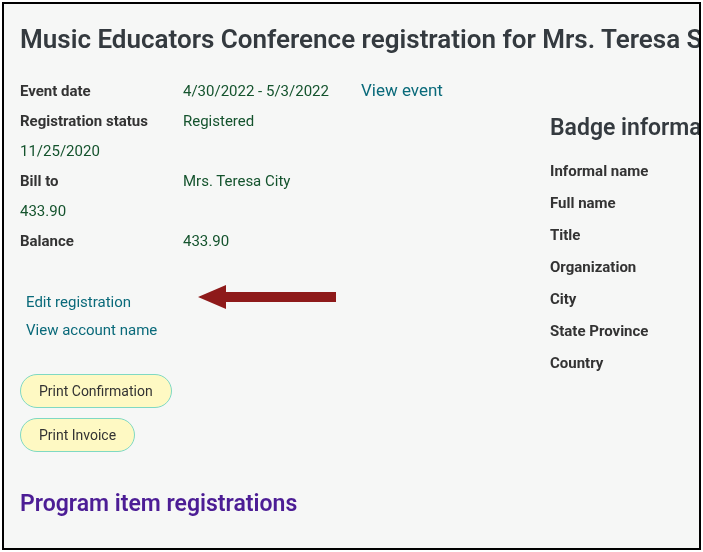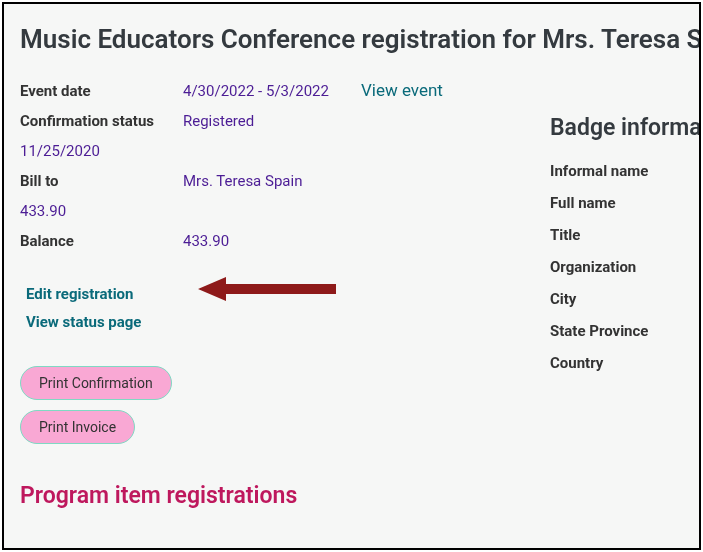--- a/index.html
+++ b/index.html
@@ -42,48 +42,47 @@
     padding: 6px 0;
   }
   .kv-label {
     width: 163px;
     font-weight: 700;
     font-size: 15px;
     color: #333;
   }
   .kv-value {
     font-size: 15px;
-    color: #4c1d95;
+    color: #14532d;
   }
   .view-event-link {
     color: #0a6a7a;
     font-size: 17px;
     text-decoration: none;
     margin-left: 32px;
   }
   .links-block {
-    margin-top: 24px;
+    margin-top: 32px;
     margin-left: 6px;
-    font-weight: bold;
   }
   .text-link {
     color: #0a6a7a;
     font-size: 15px;
     text-decoration: none;
     display: inline-block;
     padding: 2px 0;
   }
   .link-row { padding: 3px 0; position: relative; }
   .buttons-block {
     margin-top: 30px;
   }
   .pill-btn {
     display: inline-block;
     border: 1.5px solid #7fd9c3;
-    background: #f9a8d4;
+    background: #fef9c3;
     color: #333;
     font-size: 14px;
     padding: 8px 18px;
     border-radius: 22px;
     cursor: pointer;
     margin-bottom: 10px;
     font-family: inherit;
     text-align: right;
   }
   .right-col {
@@ -99,21 +98,21 @@
   }
   .badge-label {
     font-weight: 700;
     font-size: 15px;
     color: #333;
     padding: 7px 0;
   }
   .program-head {
     font-size: 23px;
     font-weight: 600;
-    color: #be185d;
+    color: #4c1d95;
     padding: 28px 16px 0 16px;
   }
   .arrow {
     position: absolute;
     left: 172px;
     top: -6px;
     width: 140px;
     height: 30px;
     pointer-events: none;
   }
@@ -129,51 +128,51 @@
 
     <div class="left-col">
 
       <div class="kv-row">
         <div class="kv-label">Event date</div>
         <div class="kv-value">4/30/2022 - 5/3/2022</div>
         <a href="#" class="view-event-link">View event</a>
       </div>
 
       <div class="kv-row">
-        <div class="kv-label">Confirmation status</div>
+        <div class="kv-label">Registration status</div>
         <div class="kv-value">Registered</div>
       </div>
 
       <div class="kv-row">
         <div class="kv-value">11/25/2020</div>
       </div>
 
       <div class="kv-row">
         <div class="kv-label">Bill to</div>
-        <div class="kv-value">Mrs. Teresa Spain</div>
+        <div class="kv-value">Mrs. Teresa City</div>
       </div>
 
       <div class="kv-row">
         <div class="kv-value">433.90</div>
       </div>
 
       <div class="kv-row">
         <div class="kv-label">Balance</div>
         <div class="kv-value">433.90</div>
       </div>
 
       <div class="links-block">
         <div class="link-row">
           <a href="#" class="text-link">Edit registration</a>
           <svg class="arrow" viewBox="0 0 140 30">
             <polygon points="0,15 28,3 28,10 138,10 138,20 28,20 28,27" fill="#8e1a1a"></polygon>
           </svg>
         </div>
         <div class="link-row">
-          <a href="#" class="text-link">View status page</a>
+          <a href="#" class="text-link">View account name</a>
         </div>
       </div>
 
       <div class="buttons-block">
         <div><button class="pill-btn">Print Confirmation</button></div>
         <div><button class="pill-btn">Print Invoice</button></div>
       </div>
 
     </div>
 

